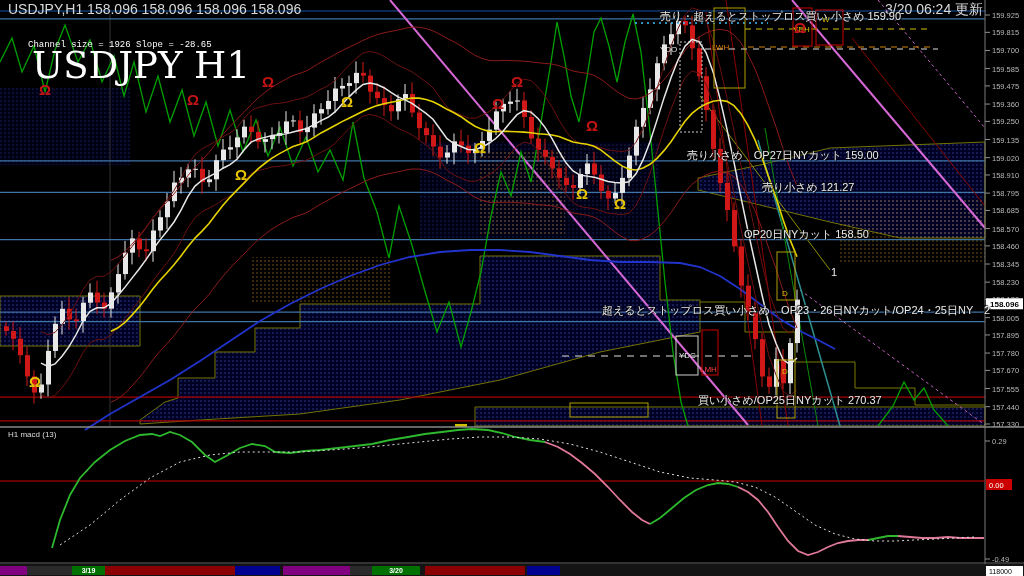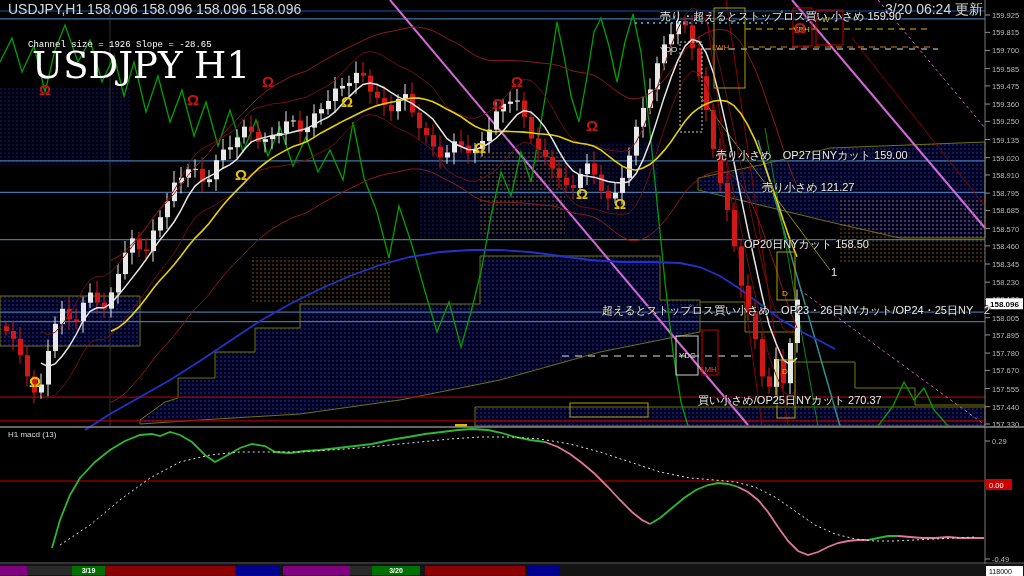--- a/index.html
+++ b/index.html
@@ -437,20 +437,20 @@
         <text x="989" y="574" fill="#000" font-size="7" font-family="&quot;Liberation Sans&quot;,sans-serif" text-anchor="start" font-weight="normal">118000</text>
       </g>
     </svg>
   <div id="quote" class="hud">USDJPY,H1 158.096 158.096 158.096 158.096</div>
   <div id="updated" class="hud">3/20 06:24 更新</div>
   <div id="chinfo" class="hud">Channel size = 1926 Slope = -28.65</div>
   <div id="bigtitle" class="hud">USDJPY H1</div>
   <div id="macdlabel" class="hud">H1 macd (13)</div>
   <div id="overlay">
       <div class="ann" style="left: 660px; top: 9px;">売り・超えるとストップロス買い 小さめ 159.90</div>
-      <div class="ann" style="left: 716px; top: 148px;">売り小さめ　OP27日NYカット 159.00</div>
+      <div class="ann" style="left: 687px; top: 148px;">売り小さめ　OP27日NYカット 159.00</div>
       <div class="ann" style="left: 762px; top: 180px;">売り小さめ 121.27</div>
-      <div class="ann" style="left: 744px; top: 237px;">OP20日NYカット 158.50</div>
+      <div class="ann" style="left: 744px; top: 227px;">OP20日NYカット 158.50</div>
       <div class="ann" style="left: 586px; top: 303px; padding-left: 16px;">超えるとストップロス買い小さめ　OP23・26日NYカット/OP24・25日NY　2</div>
       <div class="ann" style="left: 698px; top: 393px;">買い小さめ/OP25日NYカット 270.37</div>
       <div class="ann" style="left: 831px; top: 266px;">1</div>
     </div>
 </div>
 
 </body></html>

